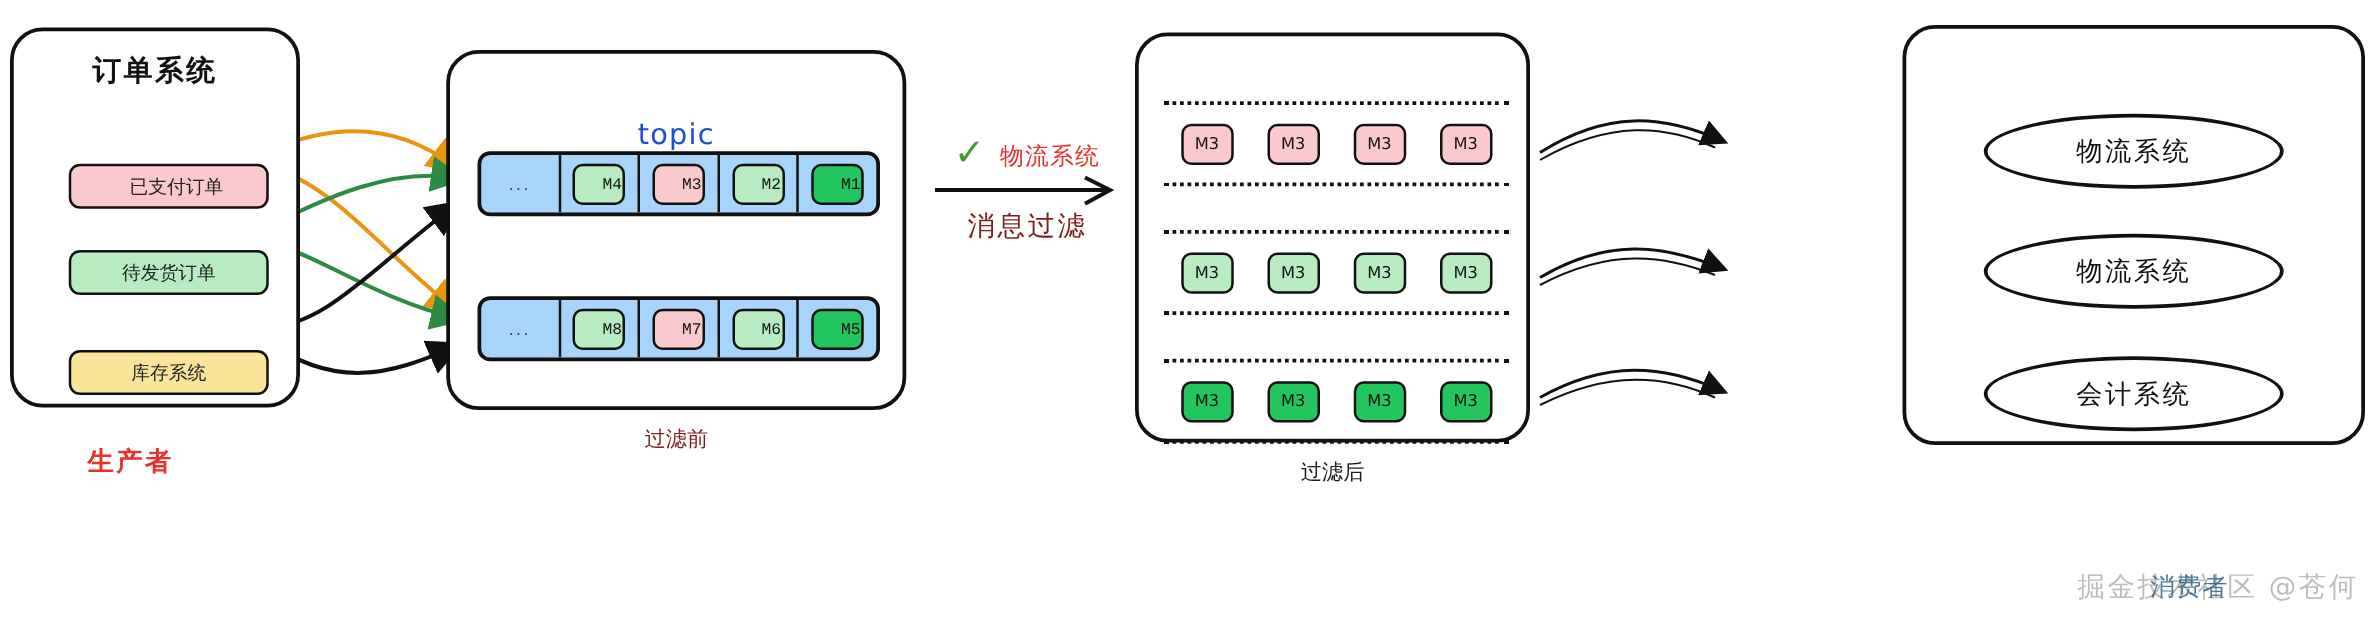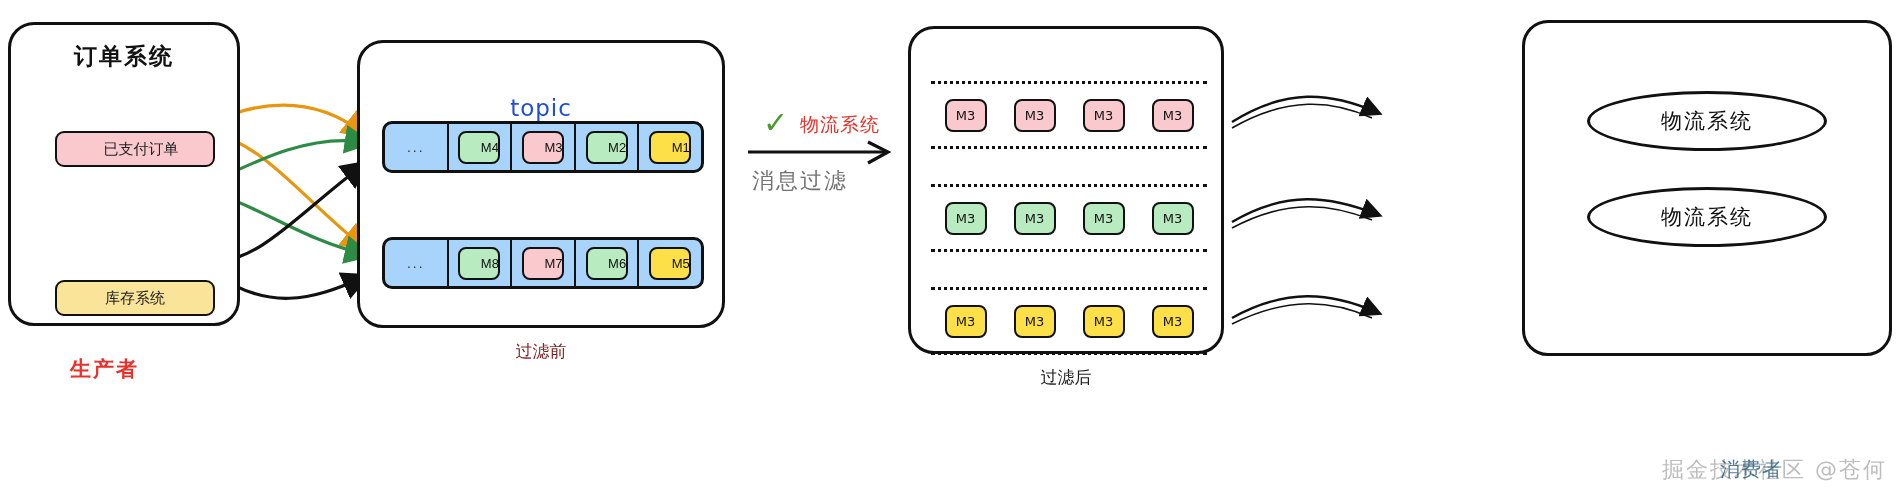--- a/index.html
+++ b/index.html
@@ -63,44 +63,44 @@
     flex:1;border-right:2.5px solid #111;
     display:flex;align-items:center;justify-content:center;
     box-sizing:border-box;position:relative;
   }
   .queue-cell:last-child{border-right:none;}
   .queue-ellipsis{color:#333;font-size:14px;letter-spacing:2px;line-height:1;}
   .msg{
     width:42px;height:33px;border:2.5px solid #111;border-radius:8px;
     display:flex;align-items:center;justify-content:center;
     font-size:13px;color:#111;box-sizing:border-box;
-    font-family:Liberation Sans, sans-serif;
+    font-family:Liberation Mono, monospace;
     padding-left:21px;
   }
   .m-pink{background:#f9c9ce;}
   .m-green{background:#b9ebc0;}
-  .m-yellow{background:#fde047;}
+  .m-yellow{background:#22c55e;}
   #before-label{
     position:absolute;left:357px;top:340px;width:368px;text-align:center;
     font-size:17px;color:#7f1d1d;
     font-family:"DejaVu Sans","Liberation Sans",sans-serif;
   }
 
   
   #filter-check{
     position:absolute;left:763px;top:108px;font-size:30px;color:#4a9b2e;
     line-height:1;font-weight:700;
   }
   #filter-sub{
     position:absolute;left:800px;top:112px;font-size:19px;color:#e8312a;
     letter-spacing:1px;font-family:"DejaVu Sans","Liberation Sans",sans-serif;
   }
   #filter-main{
-    position:absolute;left:752px;top:166px;width:140px;
-    font-size:22px;color:#737373;letter-spacing:2px;
+    position:absolute;left:752px;top:166px;width:140px;text-align:center;
+    font-size:22px;color:#7f1d1d;letter-spacing:2px;
     font-family:"DejaVu Sans","Liberation Sans",sans-serif;
   }
 
   
   #filtered-box{left:908px;top:26px;width:316px;height:328px;}
   .dash-group{
     position:absolute;left:20px;width:276px;height:68px;
     border-top:3px dotted #111;border-bottom:3px dotted #111;
     box-sizing:border-box;
     display:flex;align-items:center;justify-content:space-around;
@@ -185,20 +185,23 @@
     <path d="M1232,318 C1286,288 1330,292 1376,312" fill="none" stroke="#111" stroke-width="2.4" marker-end="url(#ah-black)"></path>
     <path d="M1232,324 C1288,296 1332,300 1372,318" fill="none" stroke="#111" stroke-width="1.6"></path>
   </svg>
 
   <div class="sketchbox" id="order-system">
     <div class="label-center" id="order-system-title">订单系统</div>
 
     <div class="order-chip" id="order-chip-0">
       <span>已支付订单</span>
     </div>
+    <div class="order-chip" id="order-chip-1">
+      <span>待发货订单</span>
+    </div>
     <div class="order-chip" id="order-chip-2">
       <span>库存系统</span>
     </div>
   </div>
 
   <div id="producer-label">生产者</div>
 
   <div class="sketchbox" id="topic-box">
     <div class="label-center" id="topic-title">topic</div>
 
@@ -268,18 +271,21 @@
 
   <div id="after-label">过滤后</div>
 
   <div class="sketchbox" id="consumer-box">
     <div class="sys-ellipse" id="sys-ellipse-0">
       <span>物流系统</span>
     </div>
     <div class="sys-ellipse" id="sys-ellipse-1">
       <span>物流系统</span>
     </div>
+    <div class="sys-ellipse" id="sys-ellipse-2">
+      <span>会计系统</span>
+    </div>
   </div>
 
   <div id="watermark">掘金技术社区 @苍何</div>
   <div id="watermark-overlay">消费者</div>
 
 </div>
 
 </body></html>

